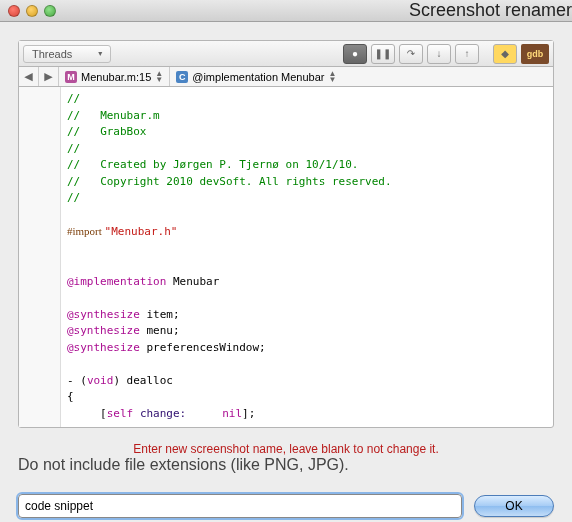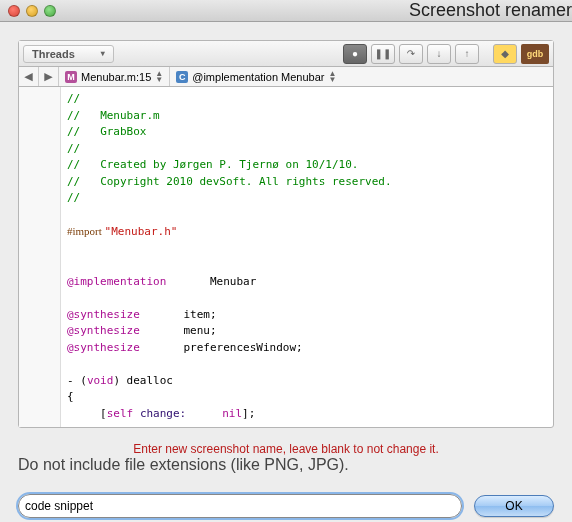--- a/index.html
+++ b/index.html
@@ -57,21 +57,20 @@
   }
   .threads {
     font-size: 11px;
     color: #555;
     padding: 2px 8px;
     border: 1px solid #c0c0c0;
     background: linear-gradient(#fdfdfd,#e8e8e8);
     border-radius: 3px;
     display: inline-flex;
     align-items: center;
-    font-weight: bold;
   }
   .threads::after {
     content: "▾";
     font-size: 8px;
     margin-left: 26px;
     color: #666;
   }
   .spacer { flex: 1; }
   .tbtn {
     width: 24px; height: 20px;
@@ -146,21 +145,21 @@
     font-size: 11px;
     line-height: 1.5;
     white-space: pre;
     color: #000;
     overflow:hidden;
   }
   .c-comment { color: #008500; }
   .c-import  { color: #7b3e09; font-family: Liberation Serif, serif; }
   .c-string  { color: #c41a16; }
   .c-keyword { color: #aa0d91; }
-  .c-ident   { color: #000; margin-left: 37px; }
+  .c-ident   { color: #000; }
   .c-self    { color: #aa0d91; }
   .c-msg     { color: #2e0d6e; }
   .c-nil     { color: #aa0d91; padding-left: 36px; }
   .prompt {
     text-align:center;
     margin-top: 14px;
     font-size: 12px;
     color:#b91c1c;
   }
   .subprompt {
@@ -172,21 +171,21 @@
     align-items:center;
     gap: 12px;
     padding: 10px 18px 10px 18px;
   }
   .textinput {
     flex:1;
     height: 24px;
     font-size: 12px;
     padding: 2px 6px;
     border: 1px solid #888;
-    border-radius: 12px;
+    border-radius: 4px;
     outline: 2px solid #8ab6e8;
     outline-offset: 0;
     font-family: inherit;
   }
   .okbtn {
     width: 80px;
     height: 22px;
     border-radius: 11px;
     border: 1px solid #4d7db9;
     background: linear-gradient(#d9ecff,#a8cdf5 48%,#8fbef0 52%,#c2dcf8);

